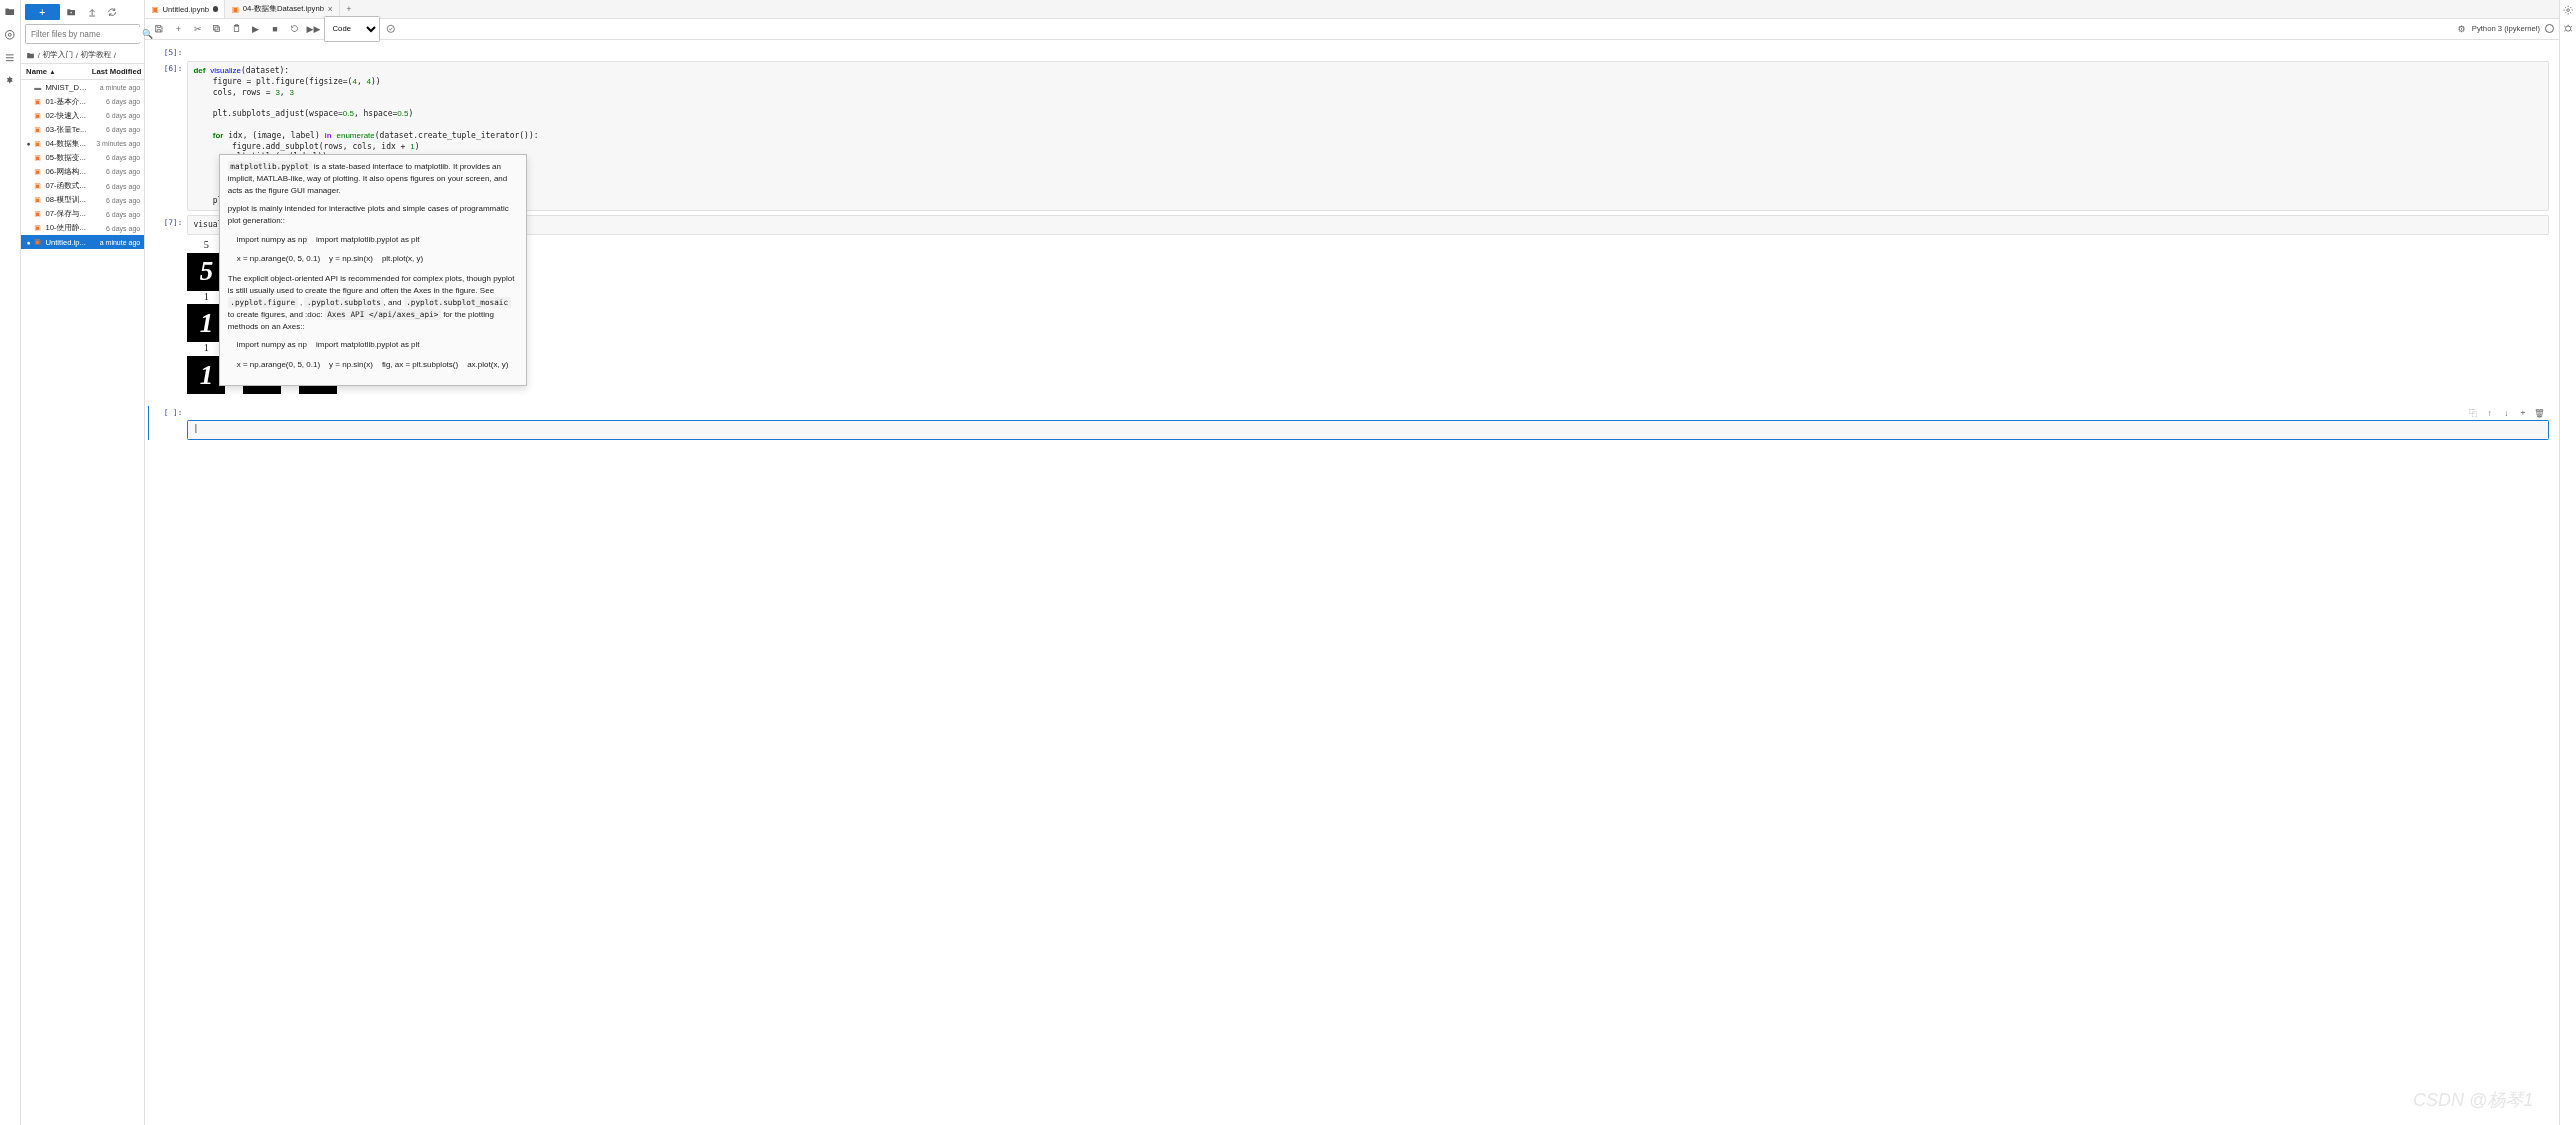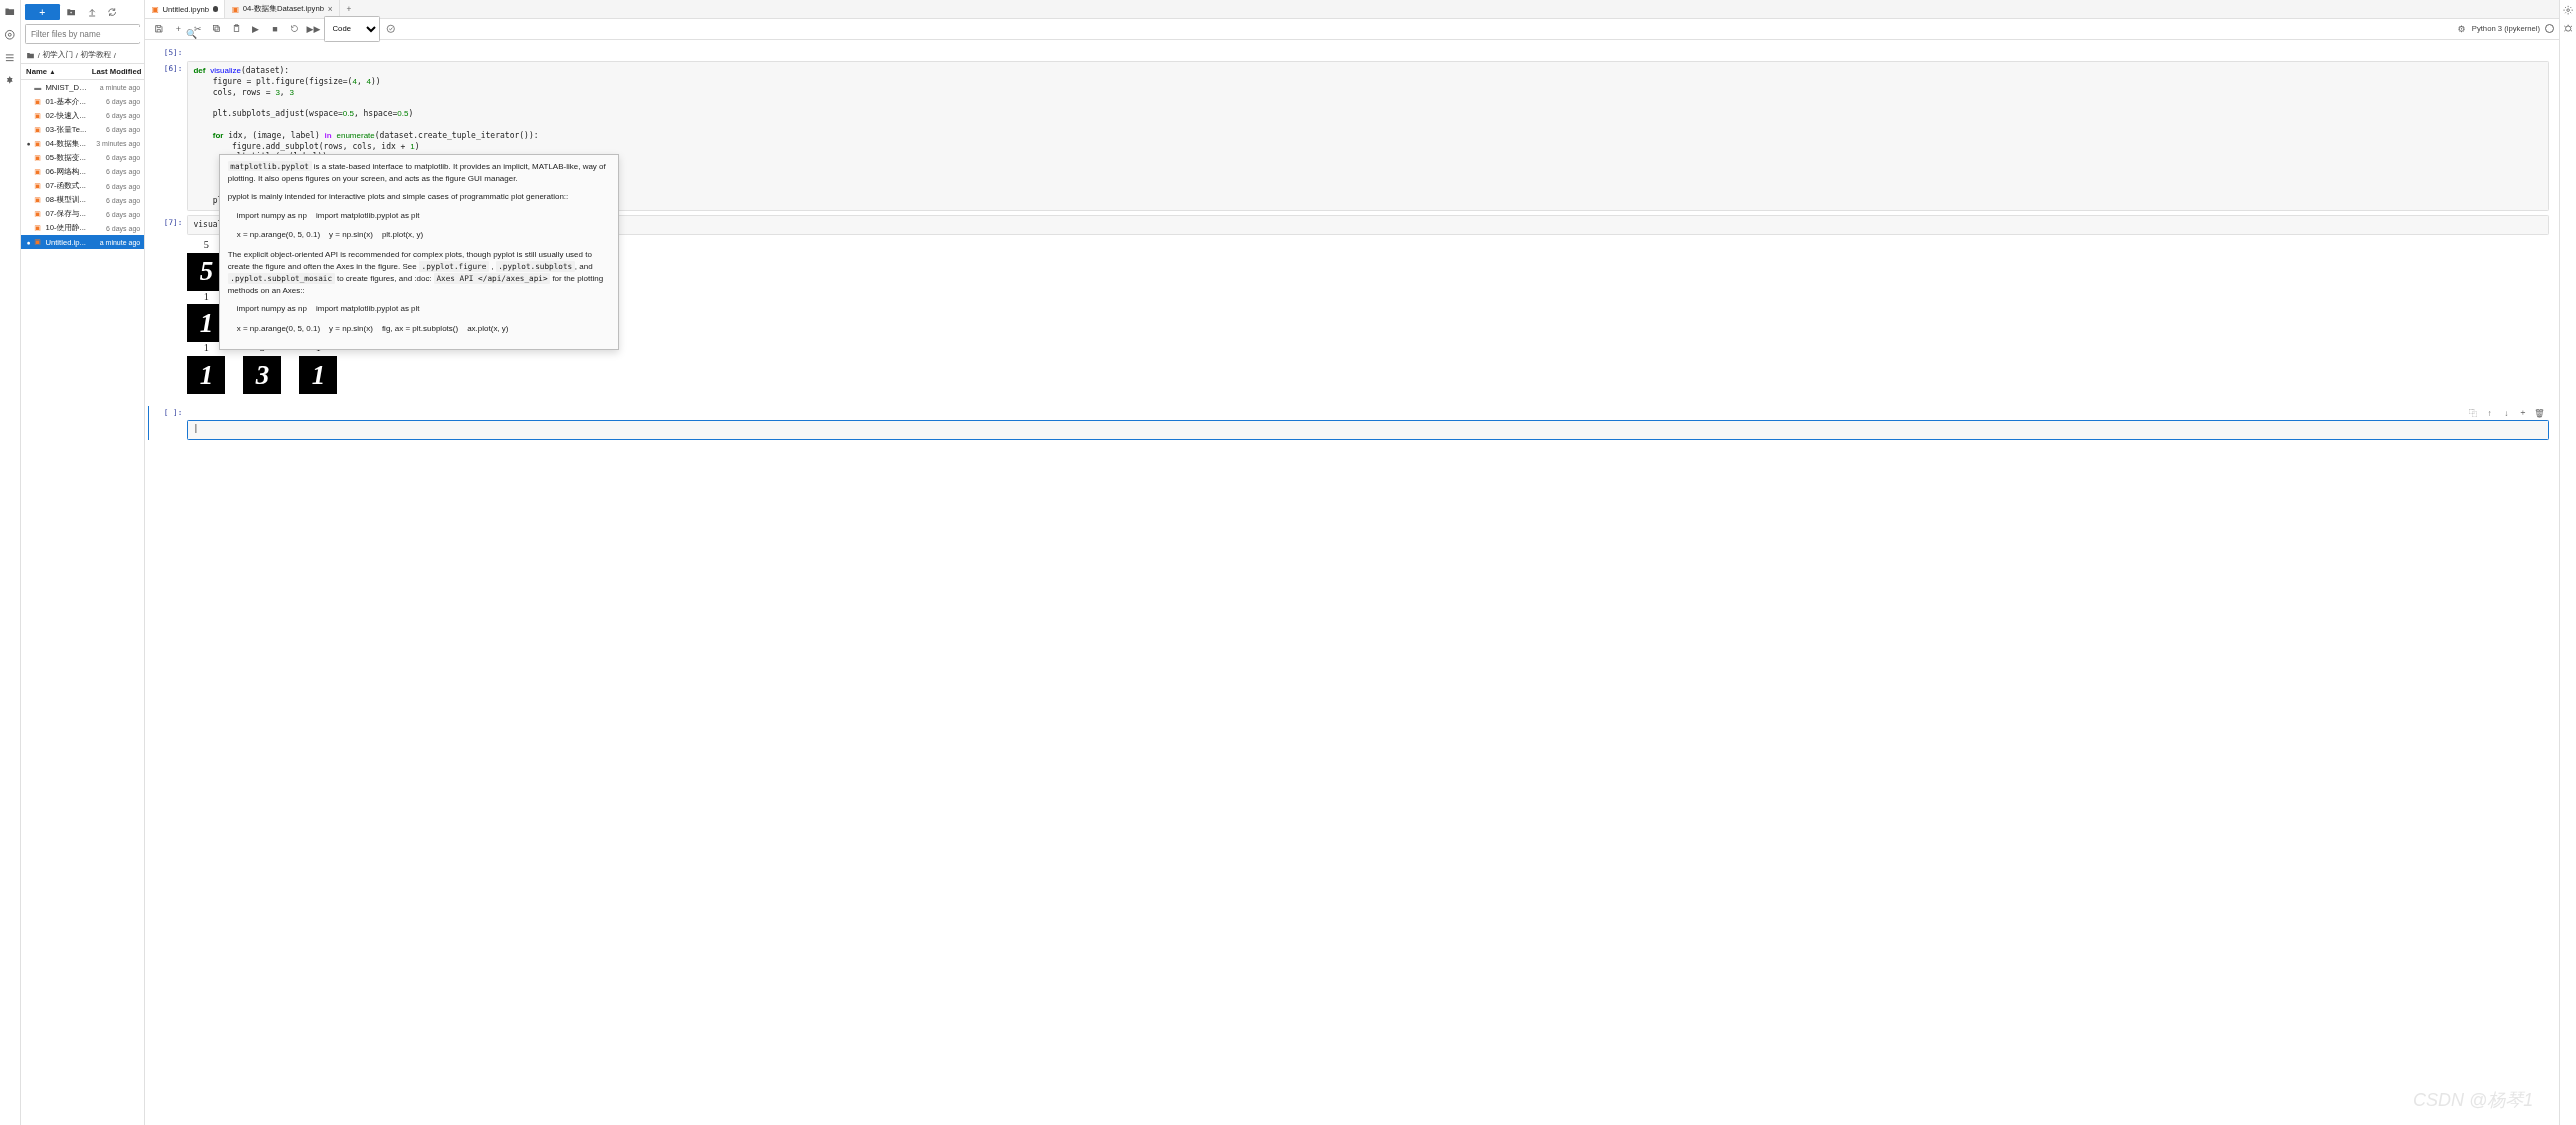--- a/index.html
+++ b/index.html
@@ -11,21 +11,21 @@
 .menubar .spacer { flex: 1; }
 .menubar .mem { padding: 2.6px 5.1px; border-left: 0.6px solid #e0e0e0; font-size: 7.7px; }
 .main { flex: 1; display: flex; overflow: hidden; }
 .activity-bar { width: 21px; border-right: 0.6px solid #e0e0e0; display: flex; flex-direction: column; align-items: center; padding-top: 6.4px; gap: 11.5px; color: #616161; }
 .activity-bar .ab-icon { width: 11.5px; height: 11.5px; cursor: pointer; }
 .left-panel { width: 124px; border-right: 0.6px solid #e0e0e0; display: flex; flex-direction: column; }
 .lp-toolbar { display: flex; align-items: center; padding: 3.8px 3.8px; gap: 2.6px; }
 .btn-new { background: #1976d2; color: #fff; border: none; border-radius: 1.3px; width: 35px; height: 16.7px; display: flex; align-items: center; justify-content: center; cursor: pointer; font-size: 10.3px; }
 .lp-icon-btn { width: 18px; height: 16.7px; display: flex; align-items: center; justify-content: center; color: #616161; cursor: pointer; border: none; background: none; }
 .lp-filter { padding: 0 3.8px 3.8px; }
-.lp-filter-box { display: flex; align-items: center; border: 0.6px solid #bdbdbd; border-radius: 1.3px; padding: 1.3px 3.8px; gap: 44px; }
+.lp-filter-box { display: flex; align-items: center; border: 0.6px solid #bdbdbd; border-radius: 1.3px; padding: 1.3px 3.8px; }
 .lp-filter-box input { flex: 1; border: none; outline: none; font-size: 8.3px; padding: 2.6px 1.3px; }
 .lp-filter-box .search-ic { color: #757575; font-size: 9px; }
 .breadcrumb { padding: 2.6px 5.1px; font-size: 7.7px; color: #424242; display: flex; align-items: center; gap: 2.6px; }
 .fb-header { display: flex; border-top: 0.6px solid #e0e0e0; border-bottom: 0.6px solid #e0e0e0; font-size: 7.7px; font-weight: 600; }
 .fb-header .col-name { flex: 1; padding: 3.2px 5.1px; }
 .fb-header .col-mod { width: 60px; padding: 3.2px 2.6px; text-align: right; }
 .file-list { flex: 1; overflow: auto; }
 .file-row { display: flex; align-items: center; padding: 1.9px 3.8px 1.9px 5.1px; font-size: 7.7px; cursor: pointer; white-space: nowrap; }
 .file-row.selected { background: #1976d2; color: #fff; }
 .file-row .dot { width: 5.1px; text-align: center; color: #424242; font-size: 6.4px; margin-right: 1.3px;}
@@ -57,21 +57,21 @@
 .cell.active { position: relative; }
 .cell.active::before { content: ""; position: absolute; left: -3.8px; top: 0; bottom: 0; width: 1.9px; background: #1976d2; }
 .code-input { background: #f7f7f7; border: 0.6px solid #e0e0e0; border-radius: 1.3px; padding: 3.8px 5.1px; font-family: Menlo, Consolas, monospace; font-size: 8px; line-height: 1.35; white-space: pre; overflow-x: auto; }
 .code-output { padding: 2.6px 5.1px; font-family: Menlo, Consolas, monospace; font-size: 8px; white-space: pre; }
 .tok-kw { color: #008000; font-weight: bold; }
 .tok-str { color: #ba2121; }
 .tok-num { color: #008000; }
 .tok-bi { color: #008000; }
 .tok-op { color: #aa22ff; font-weight:bold;}
 .tok-call { color: #0000ff; }
-.tooltip { position: absolute; left: 74px; top: 114px; width: 400px; background: #fafafa; border: 0.6px solid #bdbdbd; box-shadow: 0 2.6px 7.7px rgba(0,0,0,0.15); padding: 6.4px 7.7px; font-size: 8px; line-height: 1.5; z-index: 100; }
+.tooltip { position: absolute; left: 74px; top: 114px; width: 308px; background: #fafafa; border: 0.6px solid #bdbdbd; box-shadow: 0 2.6px 7.7px rgba(0,0,0,0.15); padding: 6.4px 7.7px; font-size: 8px; line-height: 1.5; z-index: 100; }
 .tooltip code { font-family: Menlo, Consolas, monospace; background: #f0f0f0; padding: 0.6px 2.6px; border-radius: 1.3px; font-size: 7.7px;}
 .tooltip p { margin-bottom: 6.4px; }
 .tooltip .snip { margin: 3.8px 0 7.7px 9px; }
 .tooltip .snip span { margin-right: 9px; }
 .mnist-grid { display: flex; flex-direction: column; gap: 0px; margin-top: 3.8px; }
 .mnist-row { display: flex; gap: 18px; }
 .mnist-item { display: flex; flex-direction: column; align-items: center; }
 .mnist-label { font-family: serif; font-size: 10.3px; margin-bottom: 2.6px; }
 .mnist-img { width: 38px; height: 38px; background: #000; display: flex; align-items: center; justify-content: center; color: #fff; font-family: serif; font-size: 27px; font-weight: bold; font-style: italic;}
 .cell-toolbar { display: flex; gap: 2.6px; justify-content: flex-end; padding-right: 2.6px; }

